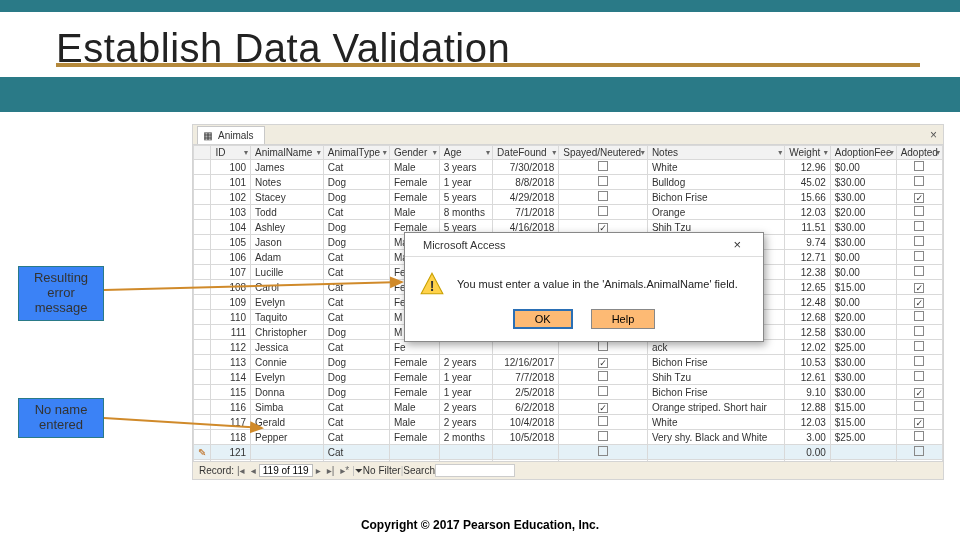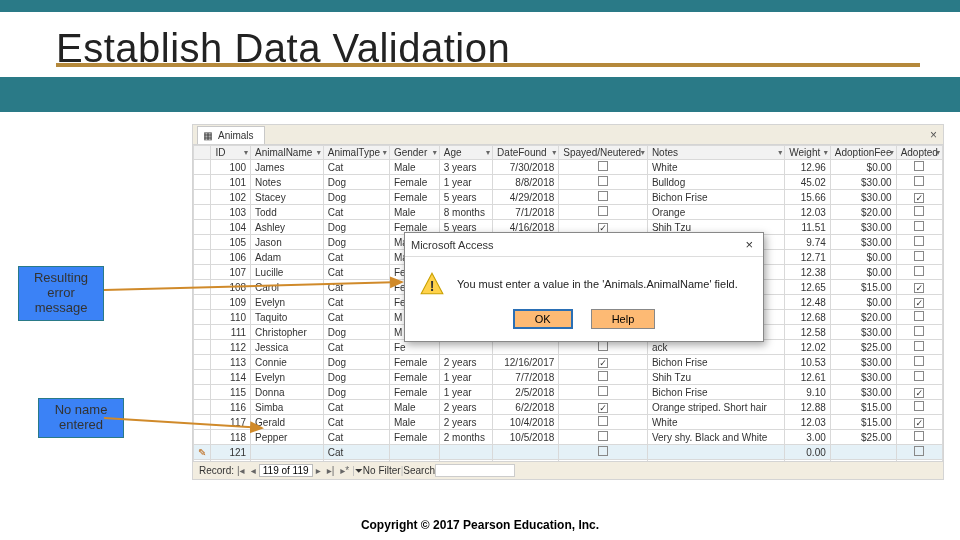--- a/index.html
+++ b/index.html
@@ -25,49 +25,49 @@
   .grid th .dd { position: absolute; right: 2px; top: 2px; font-size: 8px; color: #666; }
   .id-col { text-align: right; width: 42px; }
   .name-col { width: 78px; }
   .type-col { width: 70px; }
   .gender-col { width: 56px; }
   .age-col { width: 56px; }
   .date-col { width: 72px; text-align: right; }
   .spay-col { width: 90px; text-align: center; }
   .notes-col { width: 148px; }
   .weight-col { width: 50px; text-align: right; }
-  .fee-col { width: 66px; text-align: right; }
+  .fee-col { width: 66px; text-align: left; }
   .adopt-col { width: 44px; text-align: center; }
   .chk { display:inline-block; width:10px; height:10px; border:1px solid #888; line-height:8px; font-size:9px; text-align:center; }
   .chk.on::after { content: "✓"; }
   tr.sel td { background: #e5f1f7; }
   .rowmark { width: 16px; text-align: center; color: #b85a00; }
 
   .status-bar { position: absolute; left: 0; right: 0; bottom: 0; height: 18px; background: #f2ede0; border-top: 1px solid #d4d4d4; display: flex; align-items: center; font-size: 10px; padding: 0 6px; color: #333; }
   .status-bar .btn { padding: 0 3px; color: #666; }
   .status-bar input.pos { width: 54px; height: 13px; font-size: 10px; border: 1px solid #bbb; text-align: center; }
   .status-bar .sep { color: #bbb; }
   .status-bar input.search { height: 13px; width: 80px; font-size: 10px; border: 1px solid #ccc; padding: 0 2px; color: #999; }
 
   
   .dialog { position: absolute; top: 232px; left: 404px; width: 360px; background: #fff; border: 1px solid #888; box-shadow: 2px 3px 8px rgba(0,0,0,0.35); font-size: 11px; }
-  .dlg-title { background: #fff; border-bottom: 1px solid #ddd; padding: 4px 6px; display: flex; justify-content: space-between; align-items: center; font-size: 11px; color: #333; }
+  .dlg-title { background: #fff; border-bottom: 1px solid #ddd; padding: 4px 18px; display: flex; justify-content: space-between; align-items: center; font-size: 11px; color: #333; }
   .dlg-title .x { font-size: 13px; color: #333; padding: 0 4px; }
   .dlg-body { padding: 14px 14px 6px 14px; display: flex; align-items: center; gap: 12px; }
   .dlg-body .warn { width:26px; height:26px; display:flex; justify-content:center; align-items:center; }
   .dlg-body .warn svg { width:26px; height:26px; }
   .dlg-msg { font-size: 11px; color: #222; }
   .dlg-buttons { display: flex; justify-content: center; gap: 18px; padding: 6px 0 12px; }
   .dlg-buttons button { font-size: 11px; padding: 2px 20px; border: 1px solid #888; background: #fdba74; }
   .dlg-buttons button.primary { border: 2px solid #2a6fb5; }
 
   
   .callout { position: absolute; border: 1px solid #2a7a87; background: #3b82f6; padding: 4px 10px; font-size: 13px; color: #333; text-align: center; line-height: 1.15; }
   .callout.c1 { top: 266px; left: 18px; width: 86px; }
-  .callout.c2 { top: 398px; left: 18px; width: 86px; margin-left: 20px; }
+  .callout.c2 { top: 398px; left: 18px; width: 86px; }
 
   svg.arrow { position: absolute; overflow: visible; }
 
   .copyright { position: absolute; bottom: 8px; left: 0; right: 0; text-align: center; font-size: 12px; font-weight: 700; color: #000; }
 </style>
 </head>
 <body>
 
 <div class="header-wrap">
   <div class="teal-bg"></div>

